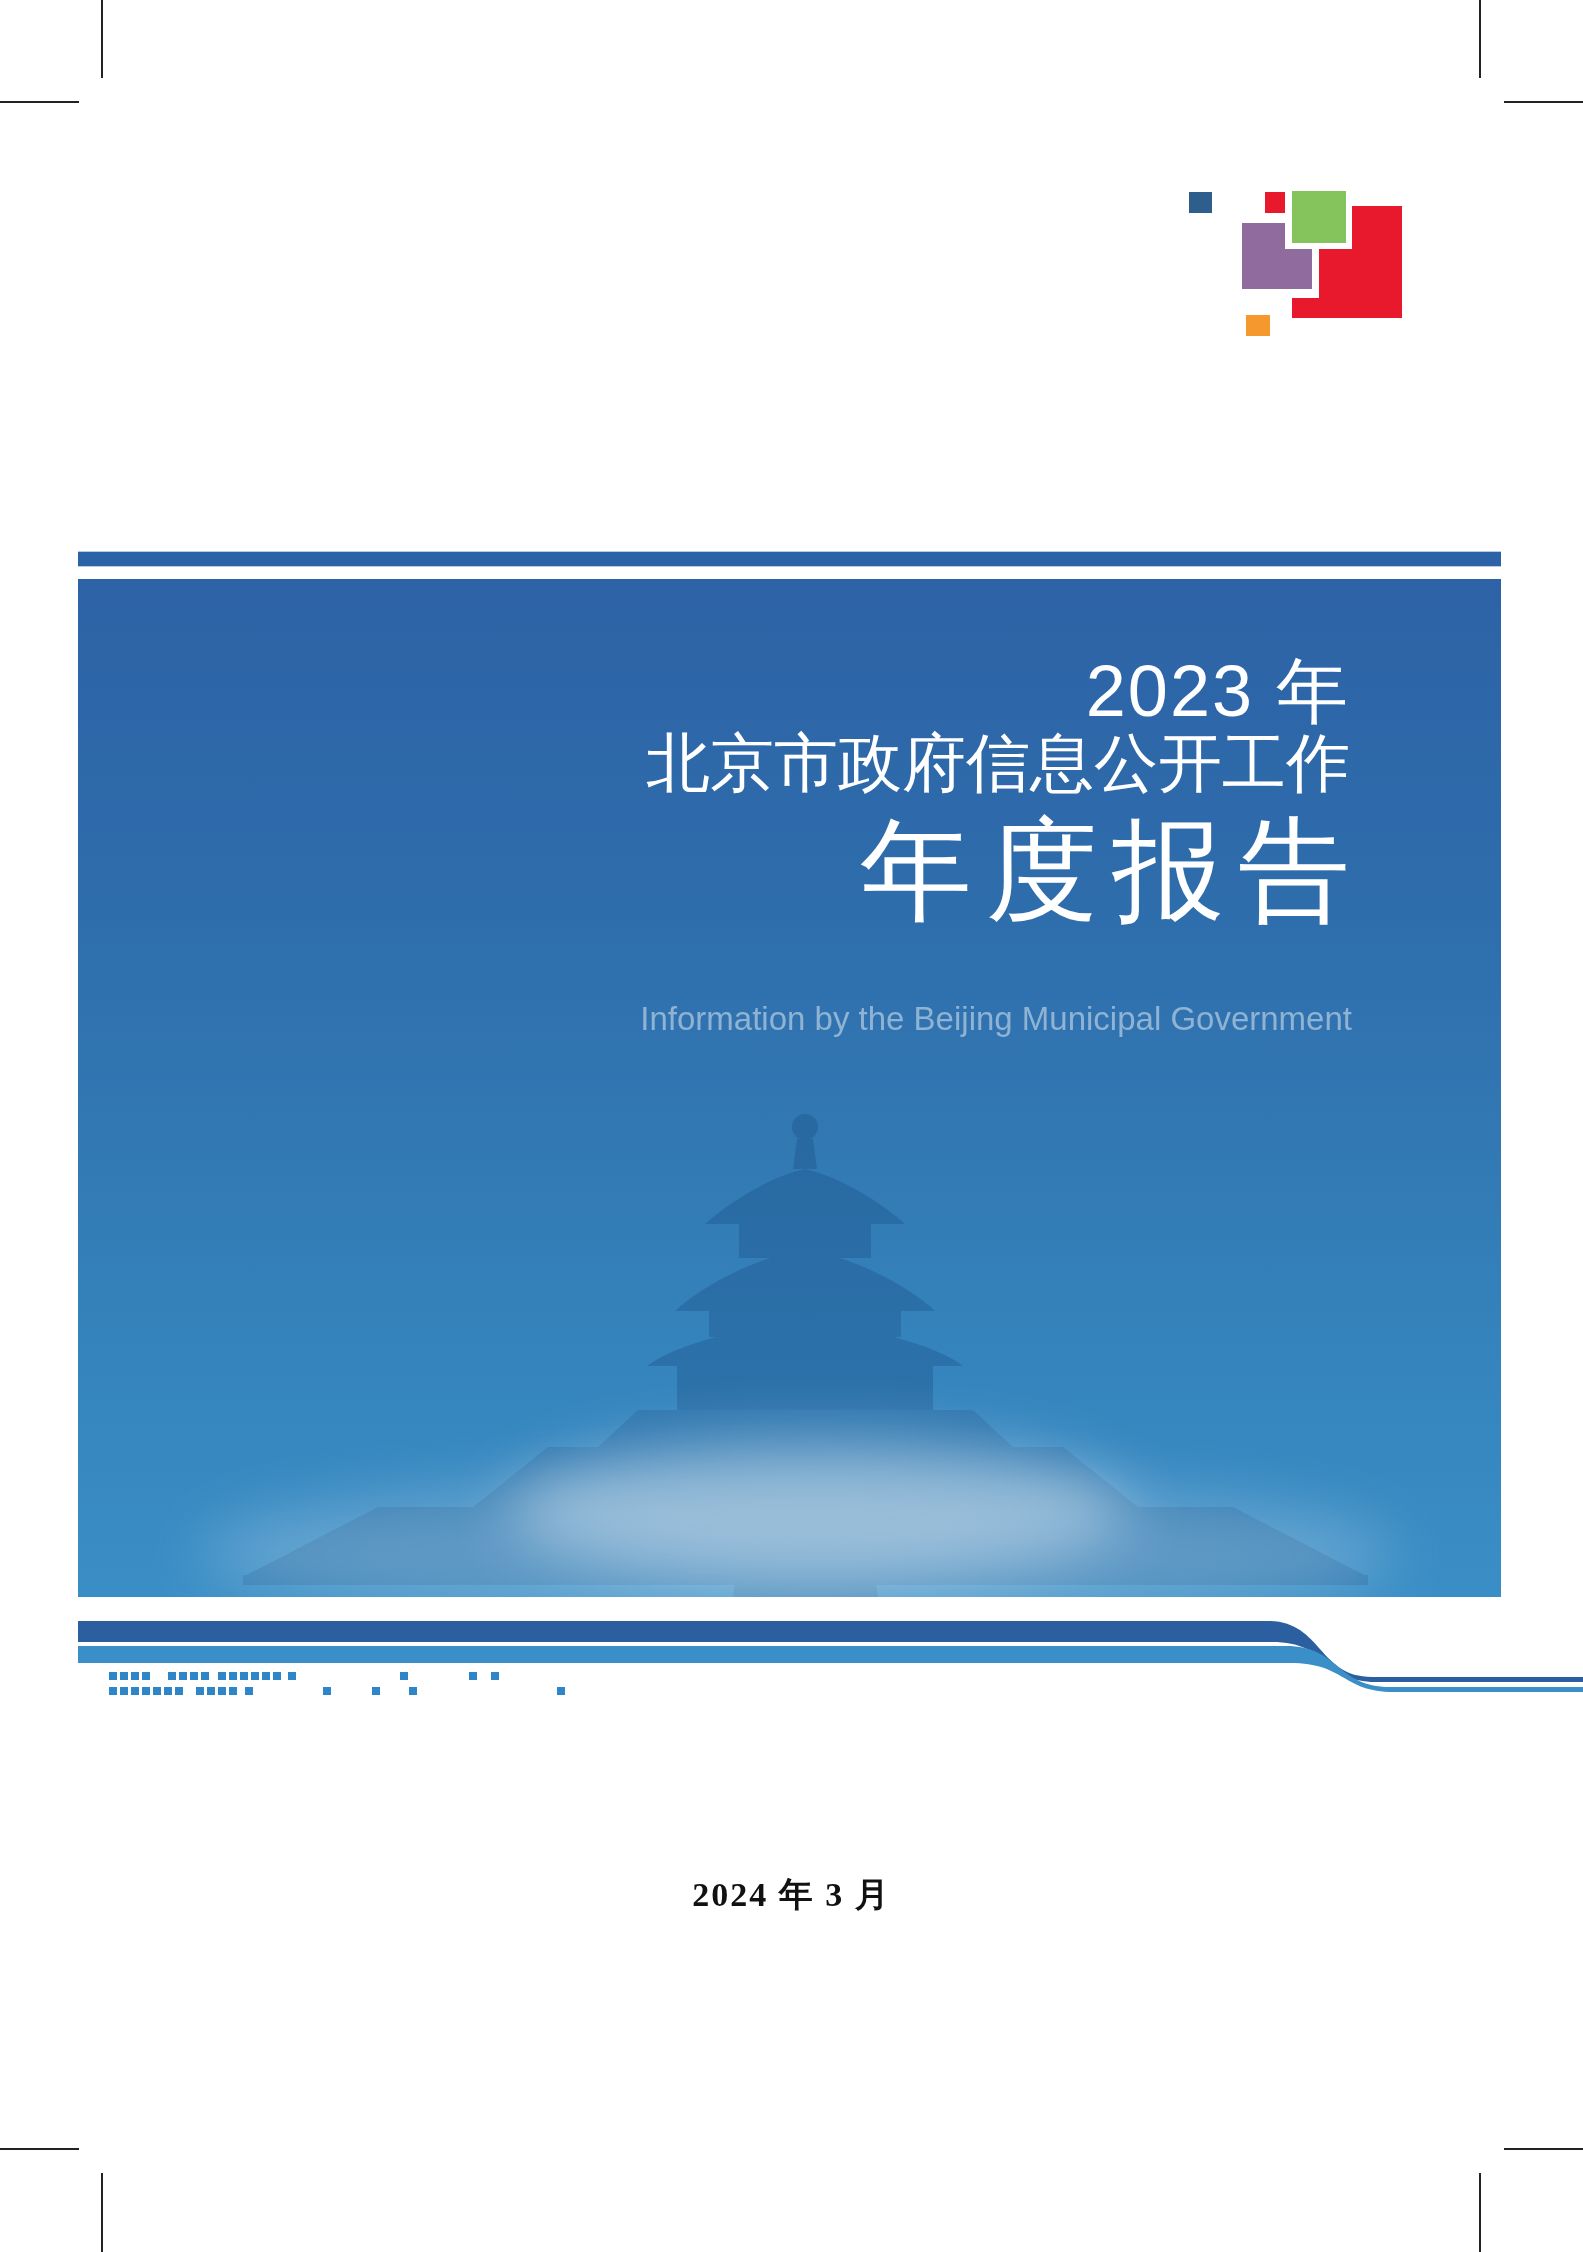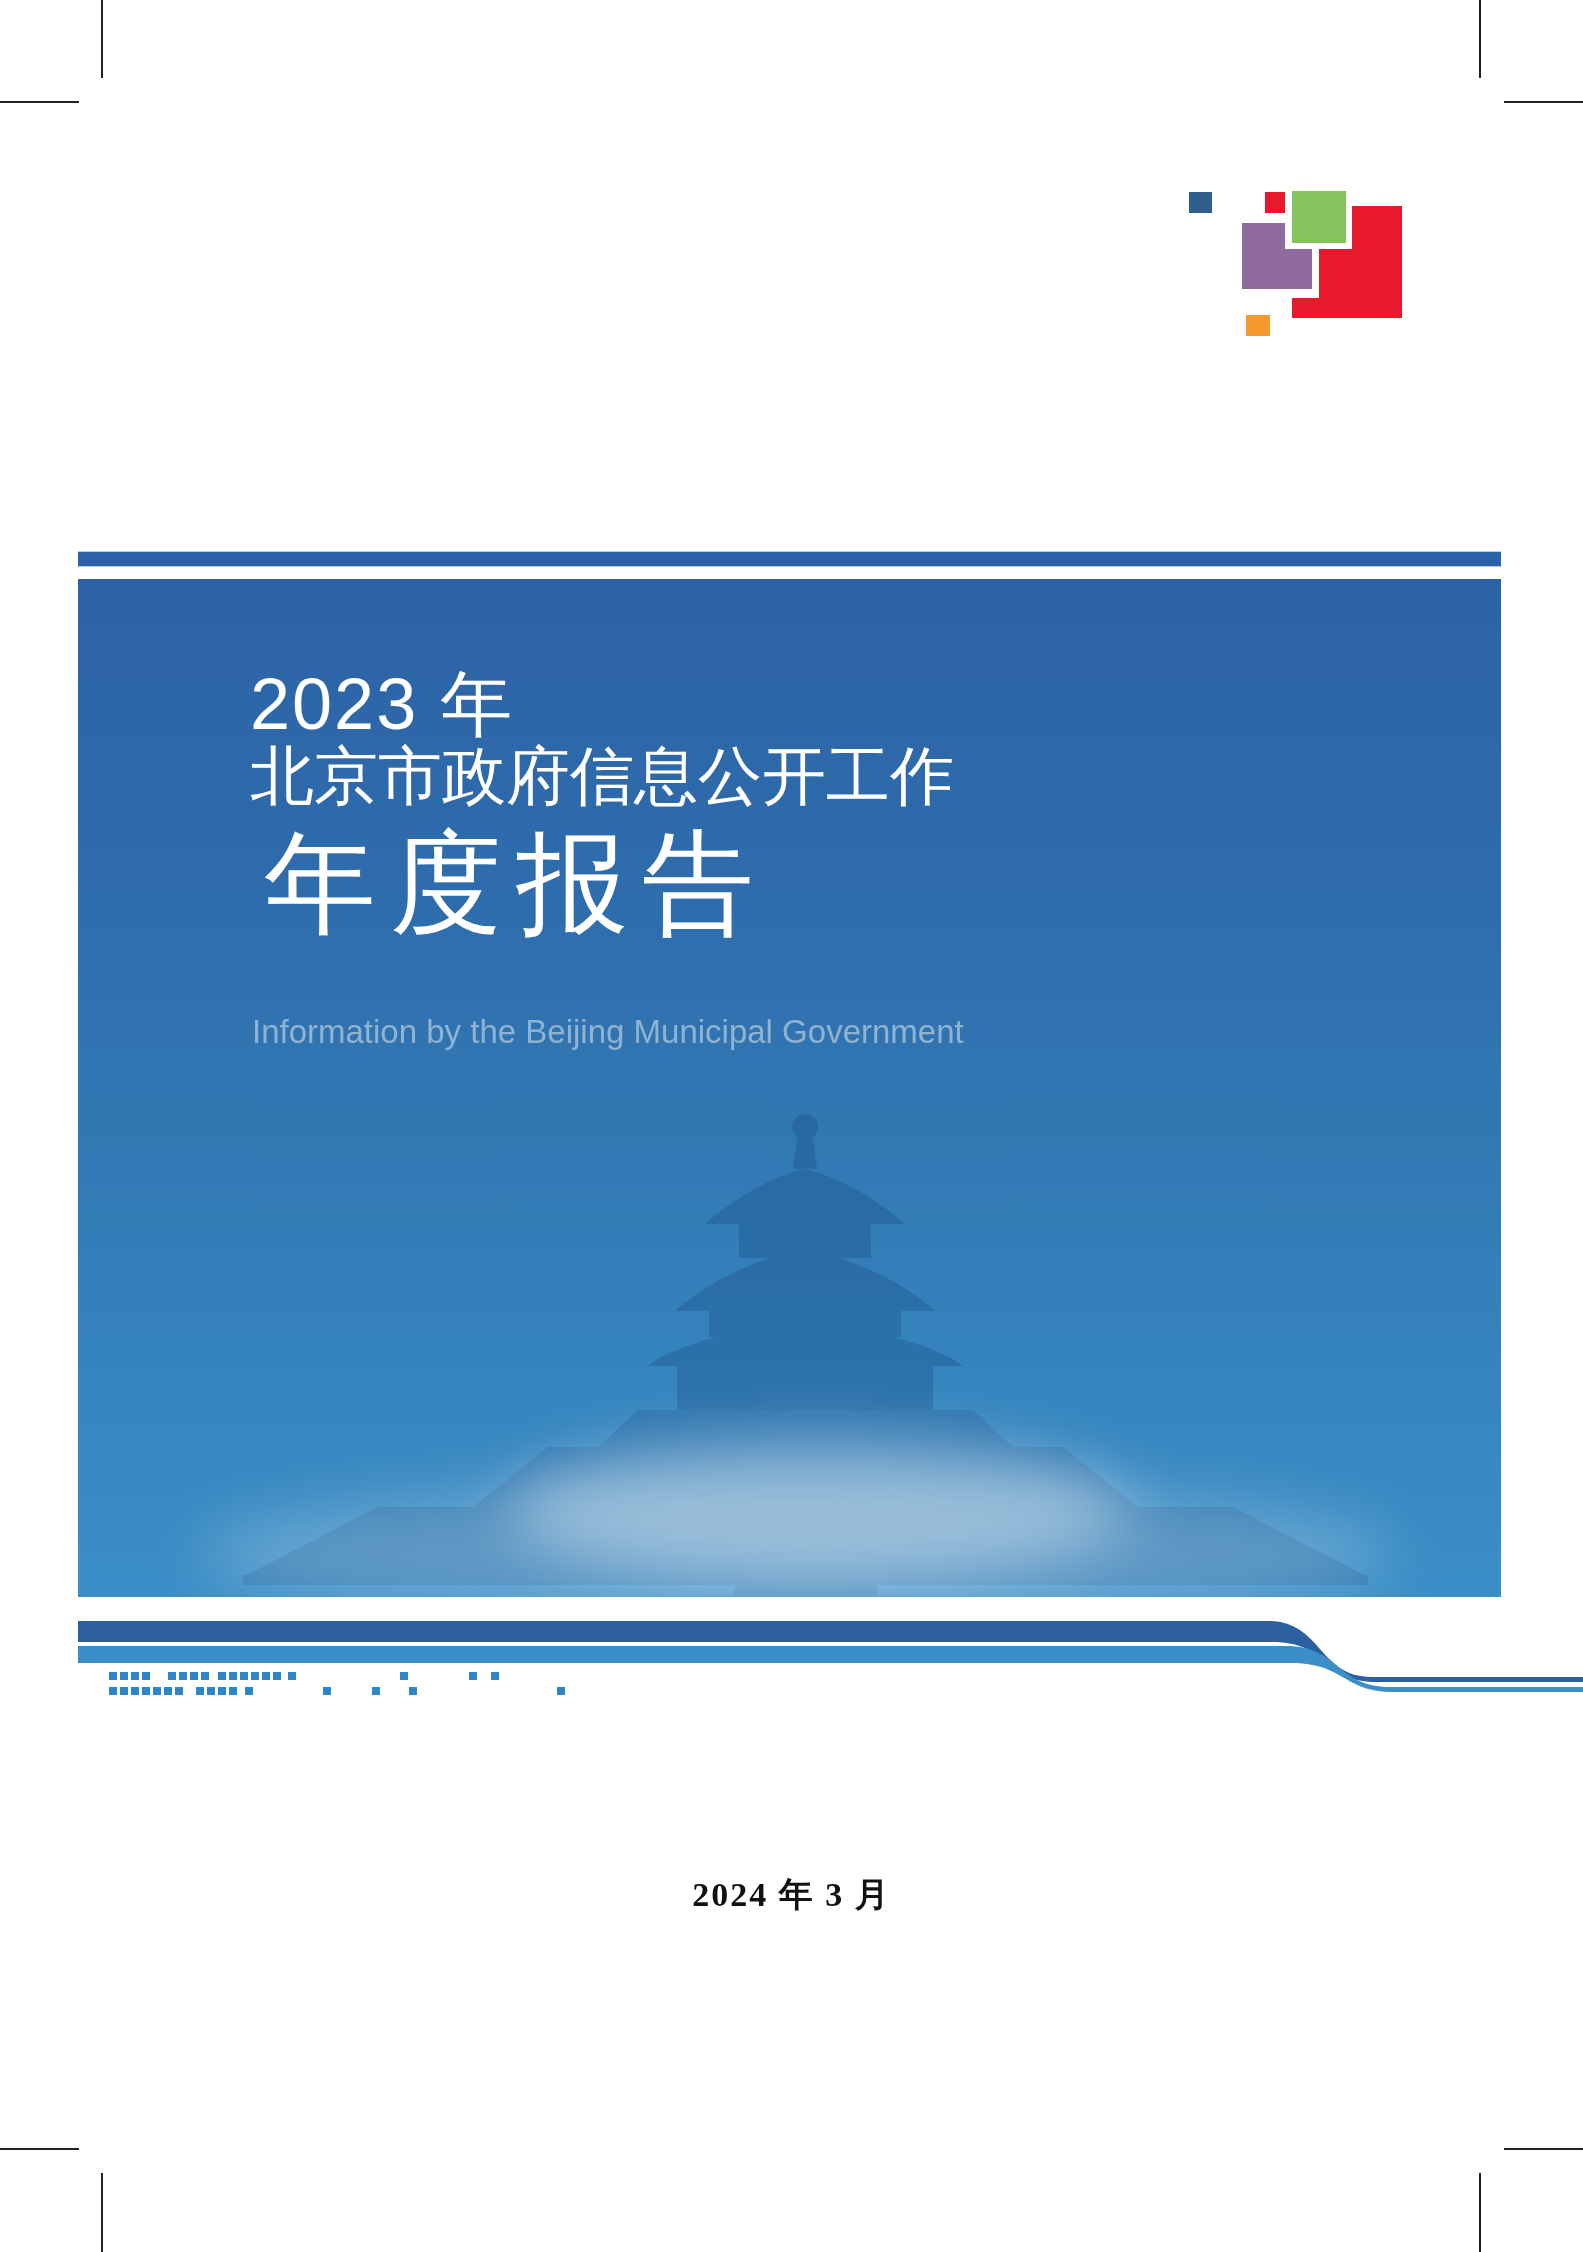--- a/index.html
+++ b/index.html
@@ -28,21 +28,21 @@
   }
   
   .cover{
     position:absolute;left:78px;top:579px;width:1423px;height:1018px;overflow:hidden;
     background:linear-gradient(180deg,#2D63A6 0%,#2E6CAC 30%,#3177B2 52%,#3583BC 75%,#3A8EC6 100%);
   }
   .temple-svg{position:absolute;left:0;bottom:0;width:1423px;height:520px;}
   .mist{position:absolute;border-radius:50%;background:#ffffff;filter:blur(30px);}
   .mist-1{left:430px;top:860px;width:620px;height:140px;opacity:.38;}
   .mist-2{left:120px;top:900px;width:1200px;height:150px;opacity:.22;}
-  .title-block{position:absolute;right:151px;top:13px;width:1100px;color:#ffffff;}
+  .title-block{position:absolute;right:151px;top:0;width:1100px;text-align:right;color:#ffffff;}
   .t-year{position:absolute;right:0;top:76px;width:1100px;font-size:72px;font-weight:300;line-height:1;letter-spacing:2px;}
   .t-line2{position:absolute;right:0;top:152px;width:1100px;font-size:64px;font-weight:300;line-height:1;}
   .t-main{position:absolute;right:0;top:236px;width:1100px;font-size:112px;font-weight:400;line-height:1;letter-spacing:14px;margin-right:-14px;}
   .t-en{position:absolute;right:-2px;top:421px;width:1100px;font-size:33px;font-weight:300;line-height:37px;color:#8FB3D3;}
   
   .stripes{position:absolute;left:0;top:1615px;width:1583px;height:85px;}
   
   .dot{position:absolute;display:block;}
   
   .date-line{

